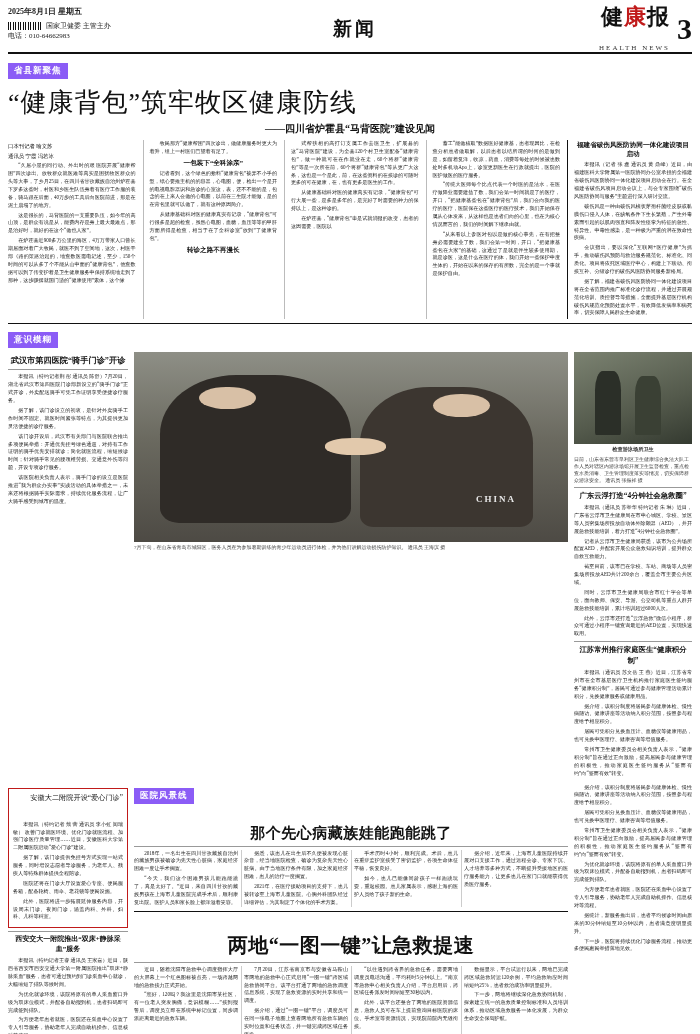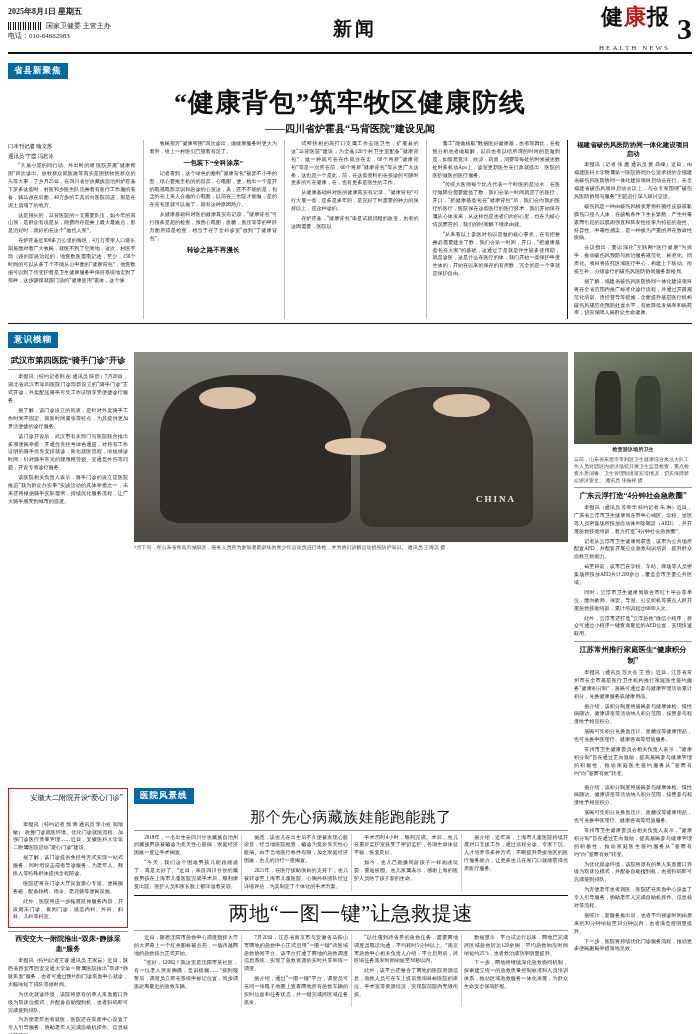--- a/index.html
+++ b/index.html
@@ -23,30 +23,30 @@
   .mh-right{display:flex;align-items:center;gap:4px;}
   .mh-title{text-align:right;line-height:1;}
   .mh-cn{font-size:22px;font-weight:bold;letter-spacing:1px;}
   .mh-cn .red{color:#c01a1a;}
   .mh-en{font-size:7px;letter-spacing:2px;color:#333;margin-top:17px;}
   .mh-num{font-size:30px;font-weight:bold;line-height:1;padding-left:3px;}
 
   
   .rule{border-top:1px solid #111;margin:4px 0;}
   .rule-thin{border-top:1px solid #999;margin:3px 0;}
-  .sec-tag{display:inline-block;background:#0369a1;color:#fff;font-size:8.5px;font-weight:bold;
+  .sec-tag{display:inline-block;background:#8b5cf6;color:#fff;font-size:8.5px;font-weight:bold;
     padding:2px 6px;letter-spacing:1px;}
   .body-text{font-size:5.1px;line-height:1.55;text-align:justify;color:#1b1b1b;
     font-family:"Liberation Serif",serif;}
   .body-text p{margin:0 0 2px 0;text-indent:2em;}
   .byline{font-size:5.4px;line-height:1.5;margin:2px 0;}
 
   
   .lead-block{padding-top:5px;}
-  .lead-head{text-align:center;font-size:26px;font-weight:bold;letter-spacing:1px;margin:6px 0 2px;}
+  .lead-head{text-align:left;font-size:26px;font-weight:normal;letter-spacing:1px;margin:6px 0 2px;}
   .lead-sub{text-align:center;font-size:10px;font-weight:bold;}
   .lead-cols{display:flex;gap:7px;margin-top:4px;}
   .lead-cols .col{flex:1;}
   .colrule{border-left:1px solid #bbb;}
   .mini-head{font-size:6.6px;font-weight:bold;text-align:center;margin:3px 0 2px;}
   .lead-right-box{width:118px;border-left:1px solid #111;padding-left:6px;}
   .box-title{font-size:6.6px;font-weight:bold;line-height:1.4;text-align:center;margin-bottom:3px;}
 
   
   .grid{display:flex;gap:6px;margin-top:4px;}
@@ -67,21 +67,21 @@
   .cap{font-size:5px;color:#444;line-height:1.4;margin-top:2px;}
 
   .photo-sm{width:100%;height:92px;background:#4a4f45;position:relative;overflow:hidden;}
   .photo-sm .g1{position:absolute;inset:0;background:linear-gradient(160deg,#7b8271 0%,#545a4c 60%,#343a30 100%);}
   .photo-sm .p1{position:absolute;left:18%;top:20%;width:22%;height:70%;background:#2b2f28;border-radius:30% 30% 6% 6%;}
   .photo-sm .p2{position:absolute;left:52%;top:26%;width:22%;height:64%;background:#3a4034;border-radius:30% 30% 6% 6%;}
 
   .redbox{border:1.5px solid #c01a1a;padding:4px;margin-top:4px;}
   .redbox .rb-title{font-size:7.2px;font-weight:normal;line-height:1.4;text-align:right;margin-bottom:18px;}
 
-  .banner-head{font-size:15px;font-weight:normal;text-align:center;margin:4px 0 3px;letter-spacing:0.5px;}
+  .banner-head{font-size:15px;font-weight:bold;text-align:center;margin:20px 0 3px;letter-spacing:0.5px;}
   .banner-head.big{font-size:20px;}
   .fourcol{column-count:4;column-gap:6px;column-rule:1px solid #ccc;}
 
   .right-head{font-size:7.4px;font-weight:bold;line-height:1.4;text-align:center;margin:3px 0;}
   .tiny-label{font-size:5.2px;color:#333;text-align:center;line-height:1.4;}
 </style>
 </head>
 <body>
 
 <div class="page">

